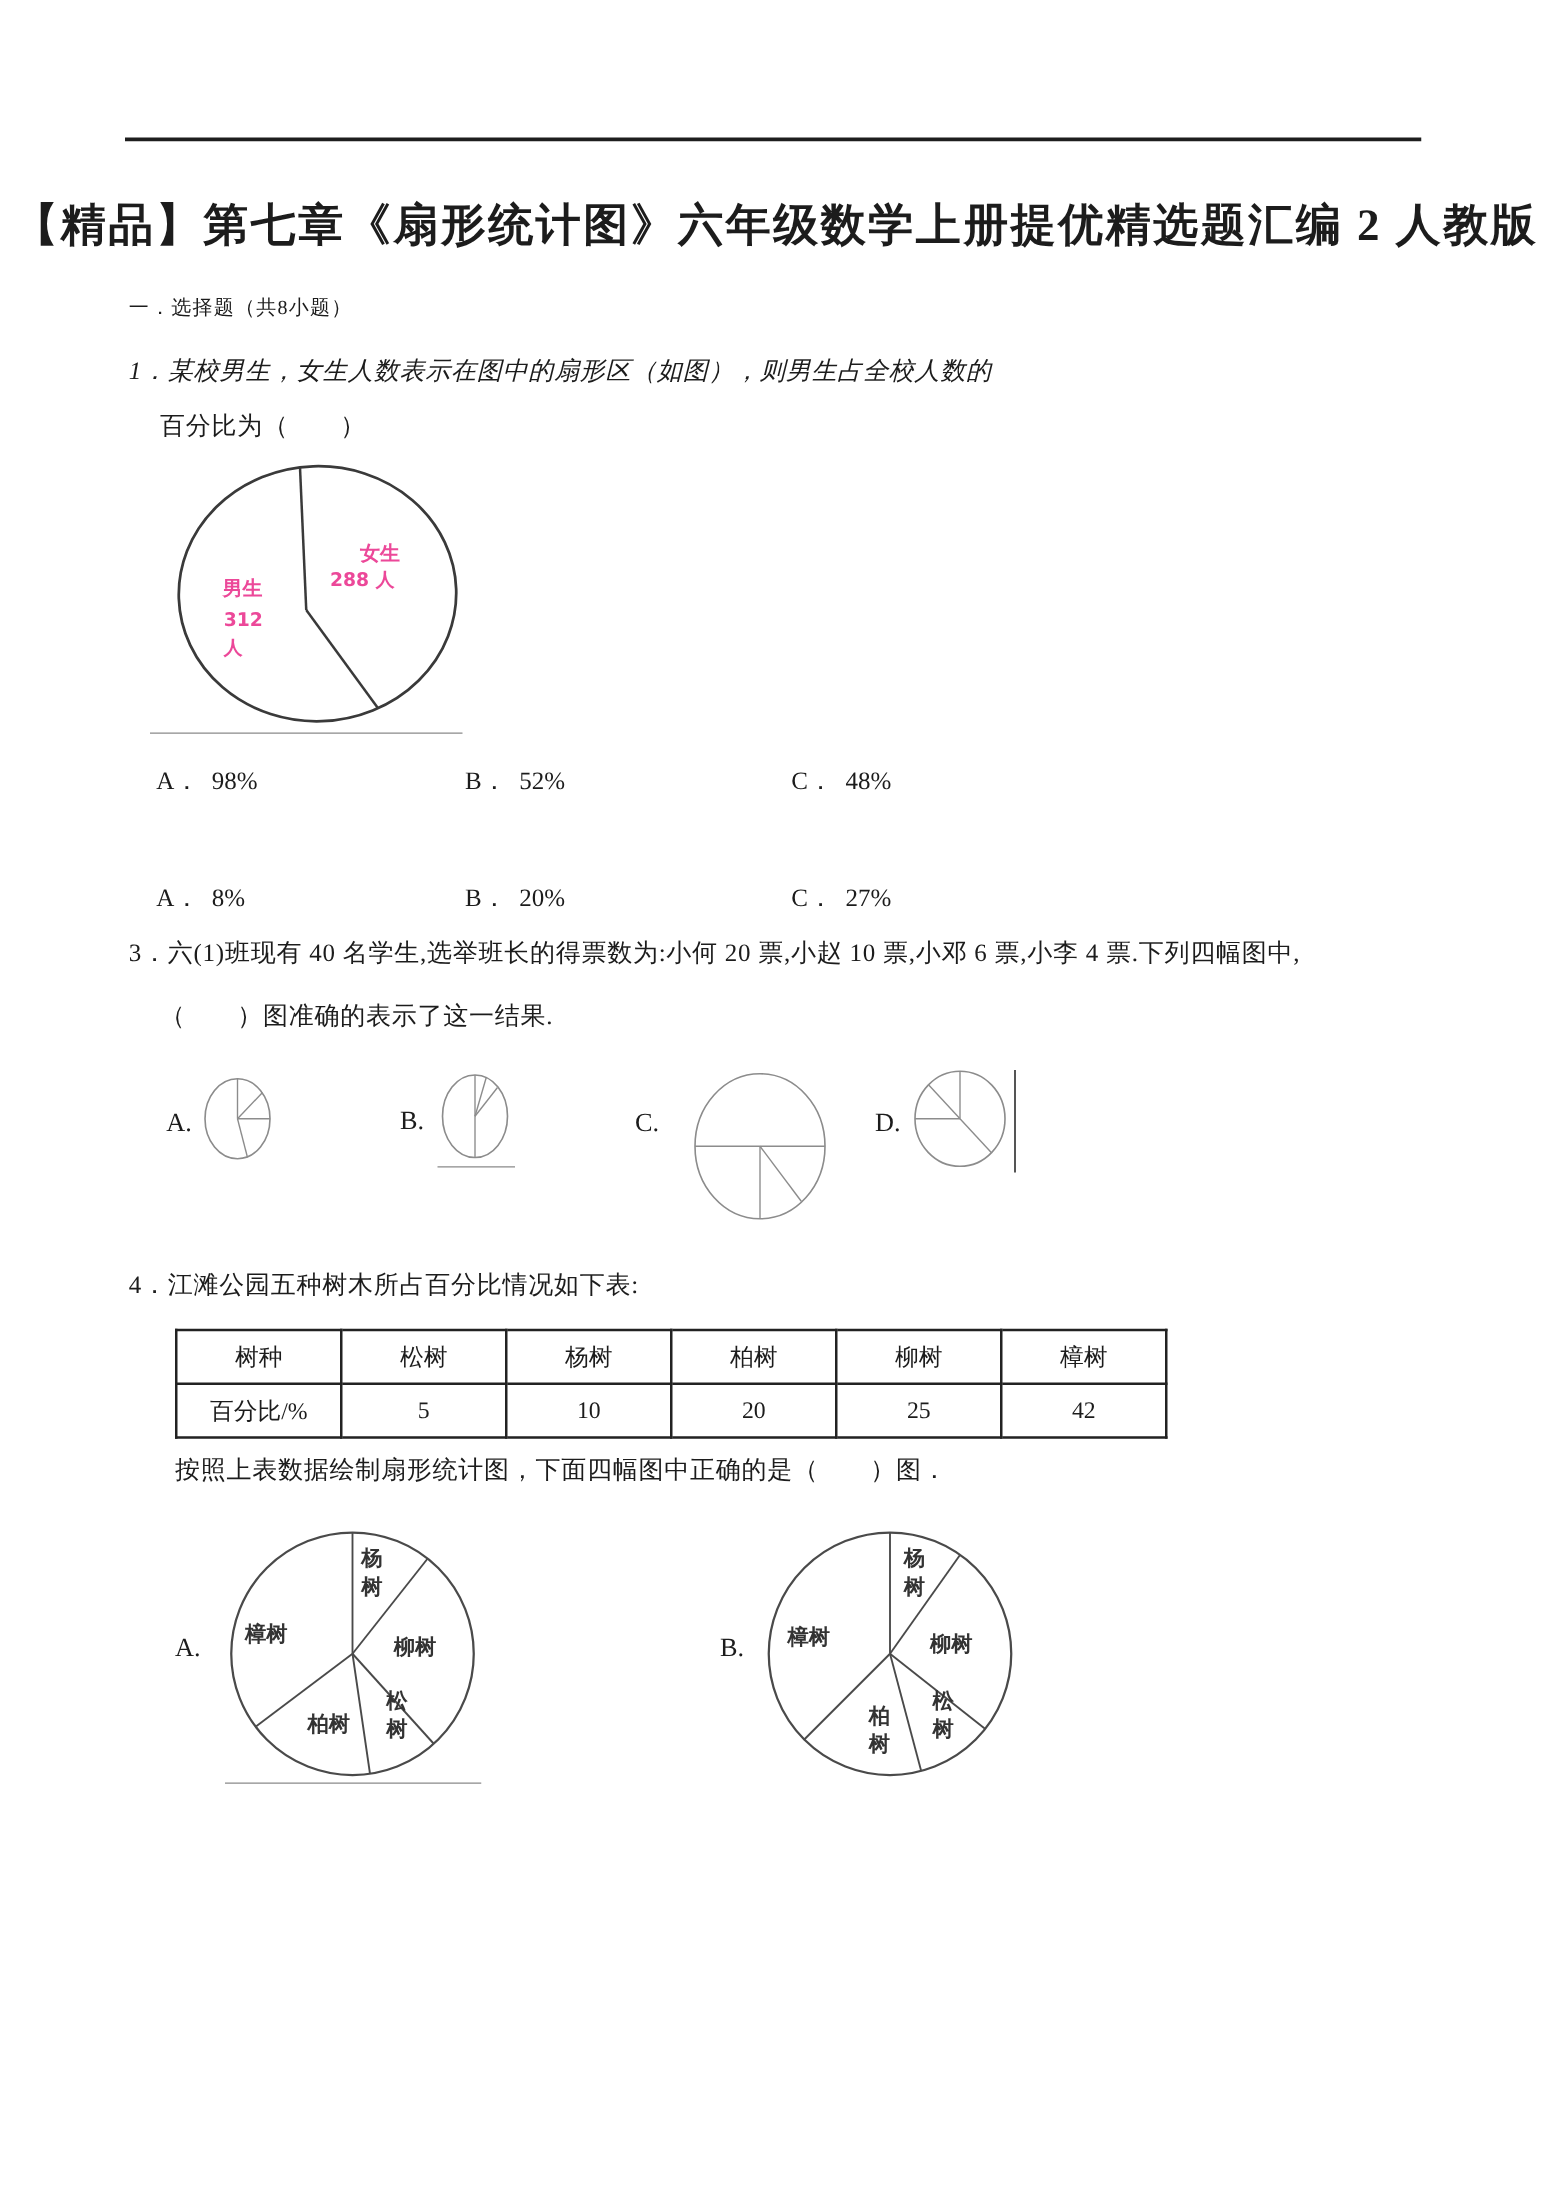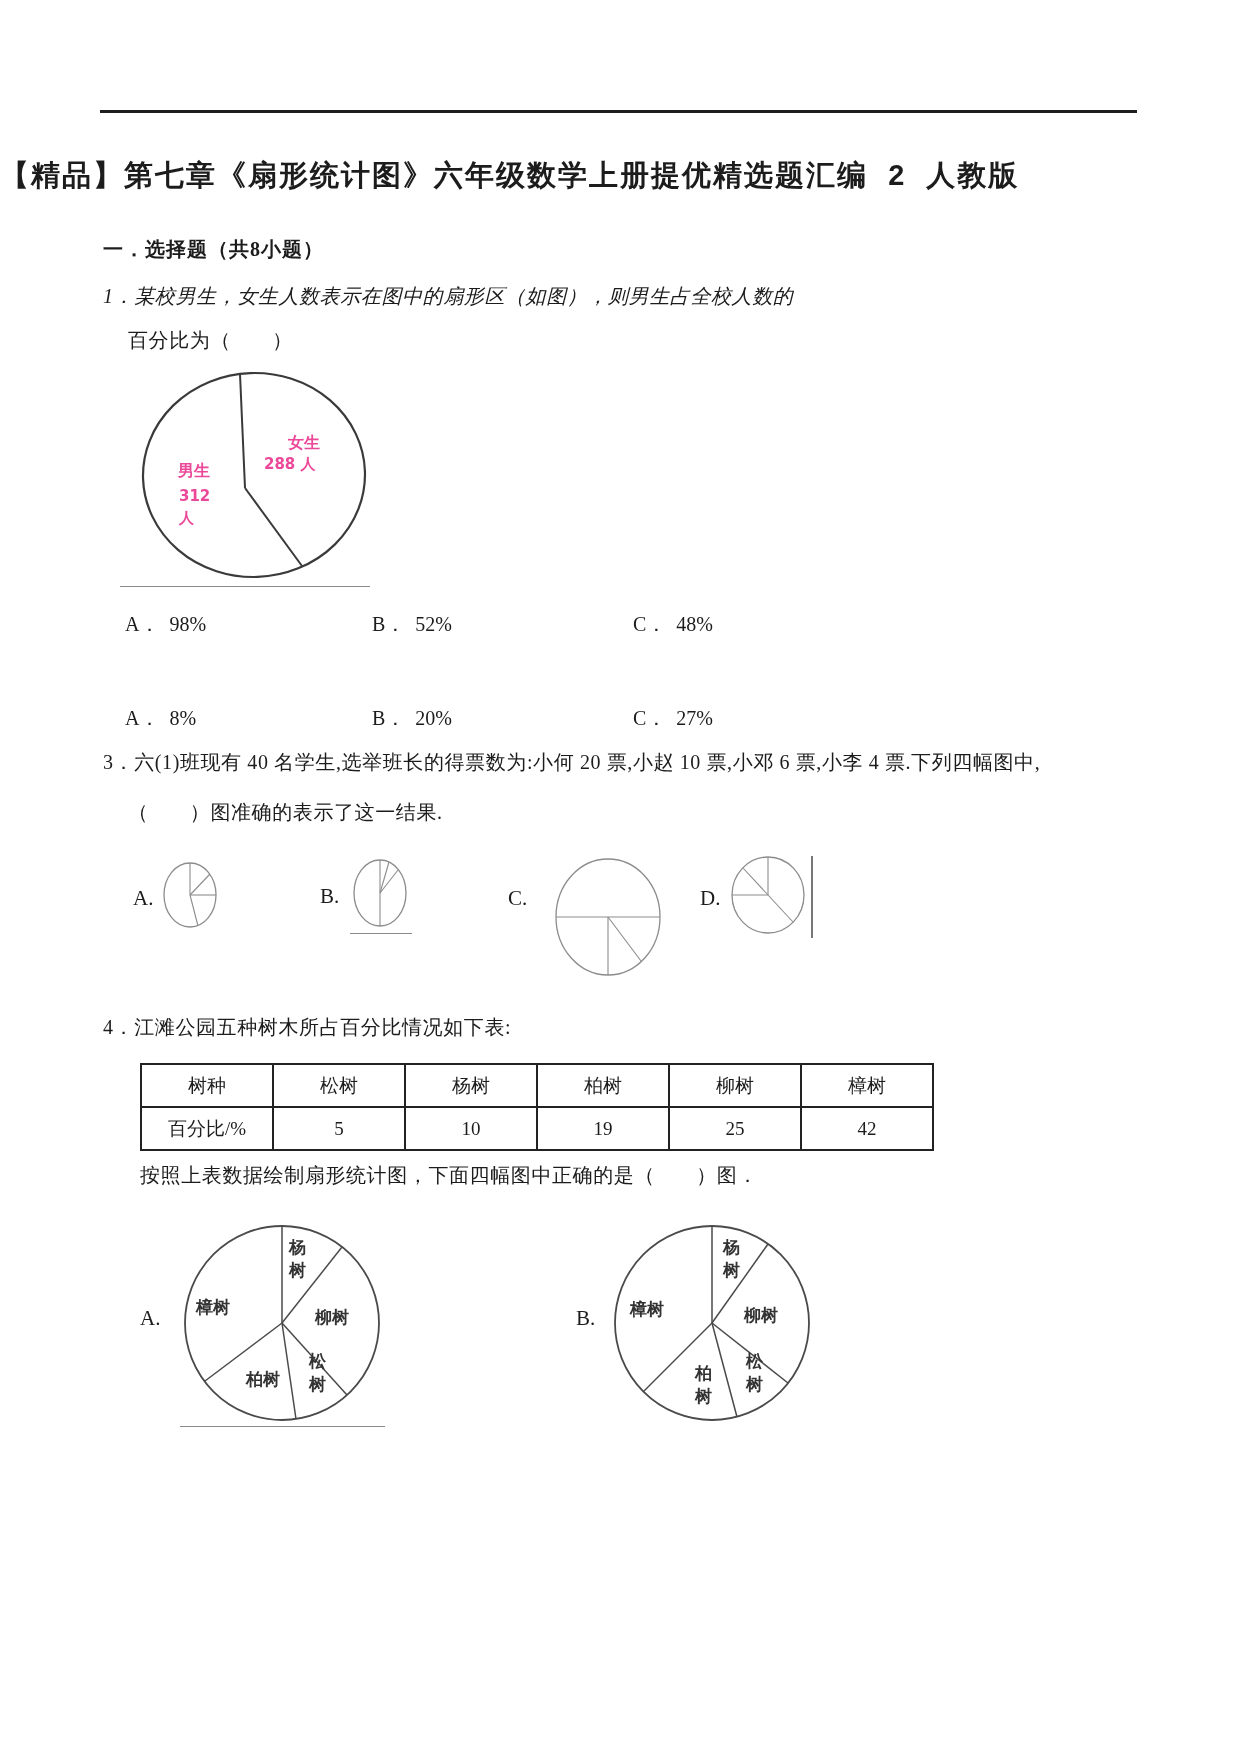--- a/index.html
+++ b/index.html
@@ -7,25 +7,25 @@
     position:relative;
     width:1241px;height:1754px;
     background:#ffffff;
     font-family:"Liberation Serif","DejaVu Serif",serif;
     color:#1c1c1c;
     overflow:hidden;
   }
   .abs{position:absolute;}
   .rule{height:3px;background:#1e1e1e;}
   .title{
-    left:0;right:0;top:156px;text-align:left;
-    font-size:29px;font-weight:bold;letter-spacing:2px;
-    font-family:Liberation Mono, monospace;
+    left:0;right:0;top:156px;text-align:center;
+    font-size:36px;font-weight:bold;letter-spacing:2px;
+    font-family:Liberation Serif, serif;
   }
-  .h-section{font-size:20px;font-weight:bold;letter-spacing:1px;}
+  .h-section{font-size:16px;font-weight:normal;letter-spacing:1px;}
   .qline{font-size:20px;letter-spacing:0.6px;white-space:nowrap;}
   .optrow .letter{margin-right:10px;}
   .opt{font-size:20px;white-space:nowrap;}
   .chart-label{
     font-family:"DejaVu Sans","Liberation Sans",sans-serif;
     font-weight:bold;color:#ec4899;white-space:nowrap;
   }
   .lbl-16{font-size:16px;}
   .lbl-15{font-size:15px;}
   .tree-lbl{
@@ -130,21 +130,21 @@
       <td>松树</td>
       <td>杨树</td>
       <td>柏树</td>
       <td>柳树</td>
       <td>樟树</td>
     </tr>
     <tr>
       <td>百分比/%</td>
       <td>5</td>
       <td>10</td>
-      <td>19</td>
+      <td>20</td>
       <td>25</td>
       <td>42</td>
     </tr>
   </tbody>
     </table>
 
   <div class="abs qline" style="left:140px;top:1162px;">按照上表数据绘制扇形统计图，下面四幅图中正确的是（　　）图．</div>
 
   <div class="abs optletter" style="left:140px;top:1306px;">A.</div>
   <div class="abs optletter" style="left:576px;top:1306px;">B.</div>

